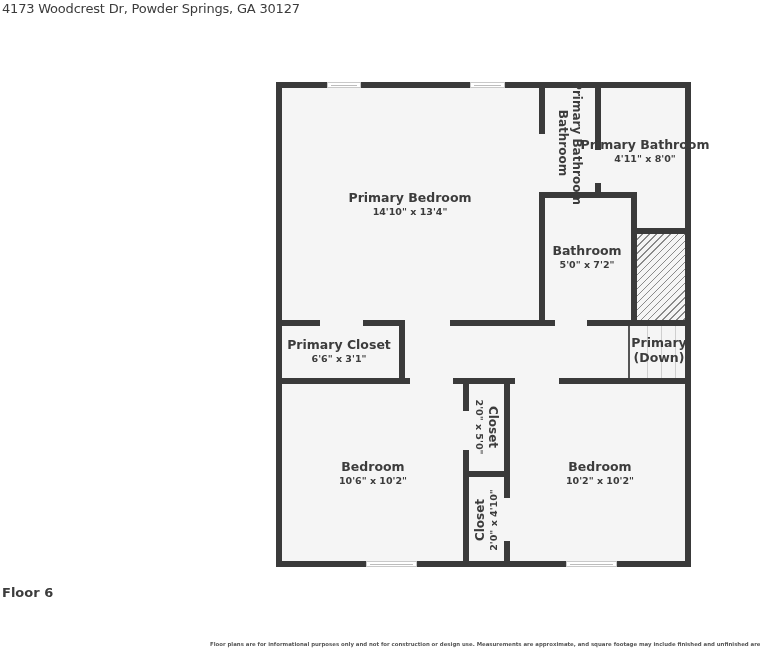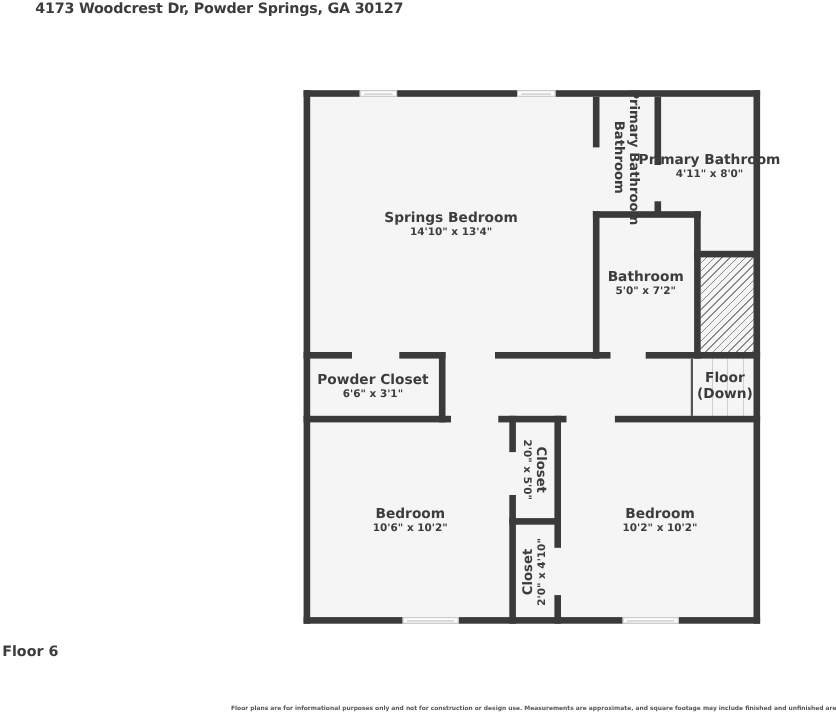--- a/index.html
+++ b/index.html
@@ -1,18 +1,18 @@
 <!DOCTYPE html>
 <html><head>
 <meta charset="utf-8">
 <style>
   html, body { margin:0; padding:0; }
   body { width:760px; height:655px; background:#ffffff; position:relative; overflow:hidden;
          font-family:"DejaVu Sans", sans-serif; color:#3a3a3a; }
-  .title { position:absolute; left:2px; top:1px; font-size:13px; font-weight:bold; color:#3c3c3c; letter-spacing:-0.2px;margin-left:30px; }
+  .title { position:absolute; left:2px; top:1px; font-size:13px; font-weight:normal; color:#3c3c3c; letter-spacing:-0.2px; }
   .floor-label { position:absolute; left:2px; top:585px; font-size:13px; font-weight:bold; color:#3c3c3c; }
   .disclaimer { position:absolute; left:210px; top:641px; font-size:5.4px; font-weight:bold; color:#555; white-space:nowrap; }
   .plan { position:absolute; left:0; top:0; width:760px; height:655px; }
   .floor-bg { position:absolute; background:#f5f5f5; }
   .wall { position:absolute; background:#3a3a3a; }
   .window { position:absolute; background:#ffffff; border:1px solid #c9c9c9; box-sizing:border-box; }
   .window::after { content:""; position:absolute; left:3px; right:3px; top:50%; height:1px; background:#bdbdbd; }
   .hatch { position:absolute;
     background: repeating-linear-gradient(135deg, #f5f5f5 0px, #f5f5f5 4px, #8a8a8a 4px, #8a8a8a 5px); }
   .stairs { position:absolute;
@@ -70,46 +70,46 @@
   <div class="wall" style="left:453px;top:378px;width:62px;height:6px;"></div>
   <div class="wall" style="left:559px;top:378px;width:132px;height:6px;"></div>
 
   <div class="wall" style="left:463px;top:378px;width:6px;height:33px;"></div>
   <div class="wall" style="left:463px;top:450px;width:6px;height:117px;"></div>
   <div class="wall" style="left:504px;top:378px;width:6px;height:120px;"></div>
   <div class="wall" style="left:504px;top:541px;width:6px;height:26px;"></div>
   <div class="wall" style="left:463px;top:471px;width:47px;height:6px;"></div>
 
   <div class="room-label center" style="left:410px;top:204px;">
-    <div class="room-name">Springs Bedroom</div>
+    <div class="room-name">Primary Bedroom</div>
     <div class="room-dim">14'10" x 13'4"</div>
   </div>
 
   <div class="room-label rot-cw" style="left:570px;top:143px;">
     <div class="room-name" style="font-size:12px;line-height:14px;">Primary Bathroom</div>
     <div class="room-name" style="font-size:12px;line-height:14px;">Bathroom</div>
   </div>
 
   <div class="room-label center" style="left:645px;top:151px;">
     <div class="room-name">Primary Bathroom</div>
     <div class="room-dim">4'11" x 8'0"</div>
   </div>
 
   <div class="room-label center" style="left:587px;top:257px;">
     <div class="room-name">Bathroom</div>
     <div class="room-dim">5'0" x 7'2"</div>
   </div>
 
   <div class="room-label center" style="left:339px;top:351px;">
-    <div class="room-name">Powder Closet</div>
+    <div class="room-name">Primary Closet</div>
     <div class="room-dim">6'6" x 3'1"</div>
   </div>
 
   <div class="room-label center" style="left:659px;top:350px;">
-    <div class="room-name">Floor</div>
+    <div class="room-name">Primary</div>
     <div class="room-name">(Down)</div>
   </div>
 
   <div class="room-label rot-cw" style="left:486px;top:427px;">
     <div class="room-name" style="font-size:12px;line-height:14px;">Closet</div>
     <div class="room-dim">2'0" x 5'0"</div>
   </div>
 
   <div class="room-label rot-ccw" style="left:486px;top:520px;">
     <div class="room-name" style="font-size:12px;line-height:14px;">Closet</div>

